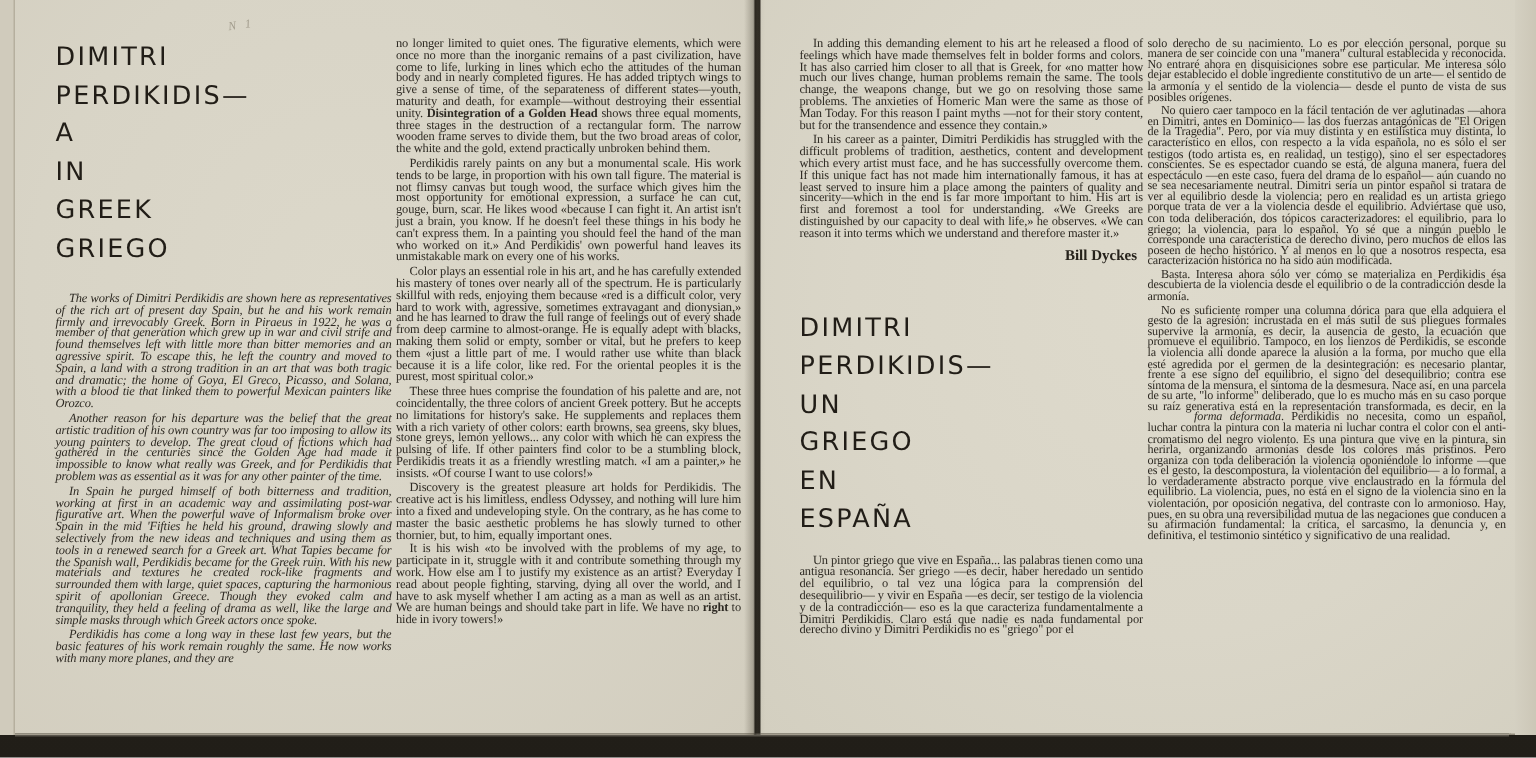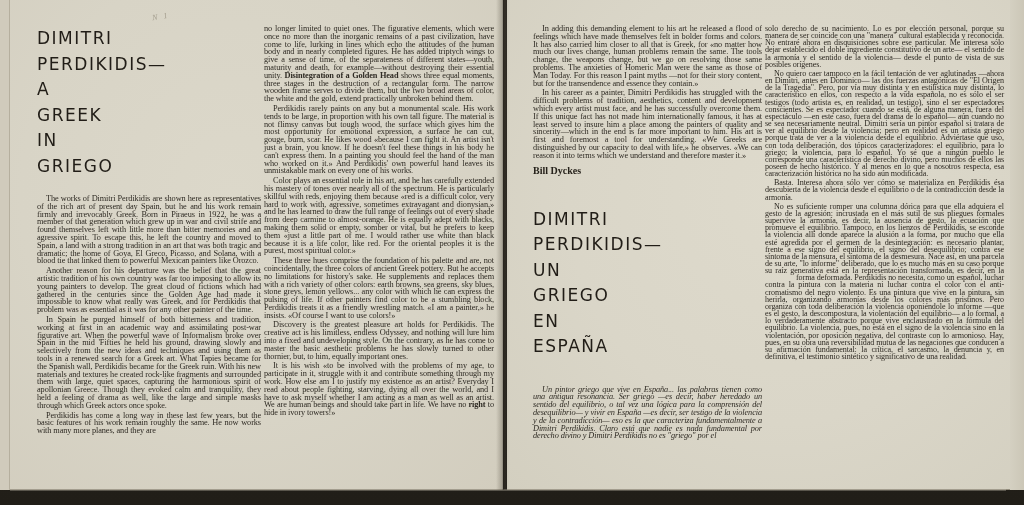--- a/index.html
+++ b/index.html
@@ -28,32 +28,32 @@
   .col{position:absolute;color:#2e2a23;}
   .headline{
     font-family:"DejaVu Sans", sans-serif;
     font-weight:400;font-size:17px;line-height:25.5px;
     letter-spacing:1.5px;color:#211d17;
   }
   .body-text{font-size:8.3px;line-height:7.8px;text-align:justify;letter-spacing:-0.1px;}
   .body-text p.para{margin:0 0 2px 0;text-indent:9px;}
   .body-text p.para.noindent{text-indent:0;}
   .b{font-weight:bold;}
-  .i{padding-left:31px;}
+  .i{font-style:italic;padding-left:31px;}
   #col1{left:27px;top:26px;width:224px;}
-  #col1 .body-text{margin-top:16px;}
+  #col1 .body-text{margin-top:16px;font-style:italic;}
   #col2{left:254px;top:25px;width:230px;}
   #col3{left:26px;top:25px;width:229px;}
   #col4{left:258px;top:25px;width:239px;}
   #col4 .body-text{line-height:7.15px;font-size:8.1px;}
   .byline{font-weight:bold;font-size:10px;color:#26221b;}
-  .byline.en{padding-right:4px;margin-top:5px;}
+  .byline.en{text-align:right;padding-right:4px;margin-top:5px;}
   .byline.es{text-align:right;padding-right:20px;margin-top:7px;font-size:10.5px;letter-spacing:0.3px;}
   #col3 .headline{margin-top:31px;}
-  #col3 .spanish{margin-top:26px;font-style:italic;}
+  #col3 .spanish{margin-top:10px;}
   .pencil-mark{
     position:absolute;left:142px;top:12px;z-index:6;
     color:rgba(116,110,92,0.55);font-size:8px;font-style:italic;
     transform:rotate(-8deg);letter-spacing:2px;
   }
   .bottom-sheen{position:absolute;left:10px;top:489px;width:996px;height:2px;background:rgba(196,190,174,0.35);}
 </style>
 </head>
 <body>
 
@@ -61,22 +61,22 @@
   <div class="edge left"></div>
   <div class="edge right"></div>
 
   <div class="page left">
     <span class="pencil-mark">N 1</span>
     <div id="col1" class="col">
       <div class="headline">
           <div class="title-line">DIMITRI</div>
           <div class="title-line">PERDIKIDIS—</div>
           <div class="title-line">A</div>
+          <div class="title-line">IN</div>
           <div class="title-line">GREEK</div>
-          <div class="title-line">IN</div>
           <div class="title-line">GRIEGO</div>
         </div>
       <div class="body-text">
           <p class="para"><span>The works of Dimitri Perdikidis are shown here as representatives of the rich art of present day Spain, but he and his work remain firmly and irrevocably Greek. Born in Piraeus in 1922, he was a member of that generation which grew up in war and civil strife and found themselves left with little more than bitter memories and an agressive spirit. To escape this, he left the country and moved to Spain, a land with a strong tradition in an art that was both tragic and dramatic; the home of Goya, El Greco, Picasso, and Solana, with a blood tie that linked them to powerful Mexican painters like Orozco.</span></p>
           <p class="para"><span>Another reason for his departure was the belief that the great artistic tradition of his own country was far too imposing to allow its young painters to develop. The great cloud of fictions which had gathered in the centuries since the Golden Age had made it impossible to know what really was Greek, and for Perdikidis that problem was as essential as it was for any other painter of the time.</span></p>
           <p class="para"><span>In Spain he purged himself of both bitterness and tradition, working at first in an academic way and assimilating post-war figurative art. When the powerful wave of Informalism broke over Spain in the mid 'Fifties he held his ground, drawing slowly and selectively from the new ideas and techniques and using them as tools in a renewed search for a Greek art. What Tapies became for the Spanish wall, Perdikidis became for the Greek ruin. With his new materials and textures he created rock-like fragments and surrounded them with large, quiet spaces, capturing the harmonious spirit of apollonian Greece. Though they evoked calm and tranquility, they held a feeling of drama as well, like the large and simple masks through which Greek actors once spoke.</span></p>
           <p class="para"><span>Perdikidis has come a long way in these last few years, but the basic features of his work remain roughly the same. He now works with many more planes, and they are</span></p>
         </div>
     </div>
     <div id="col2" class="col">

